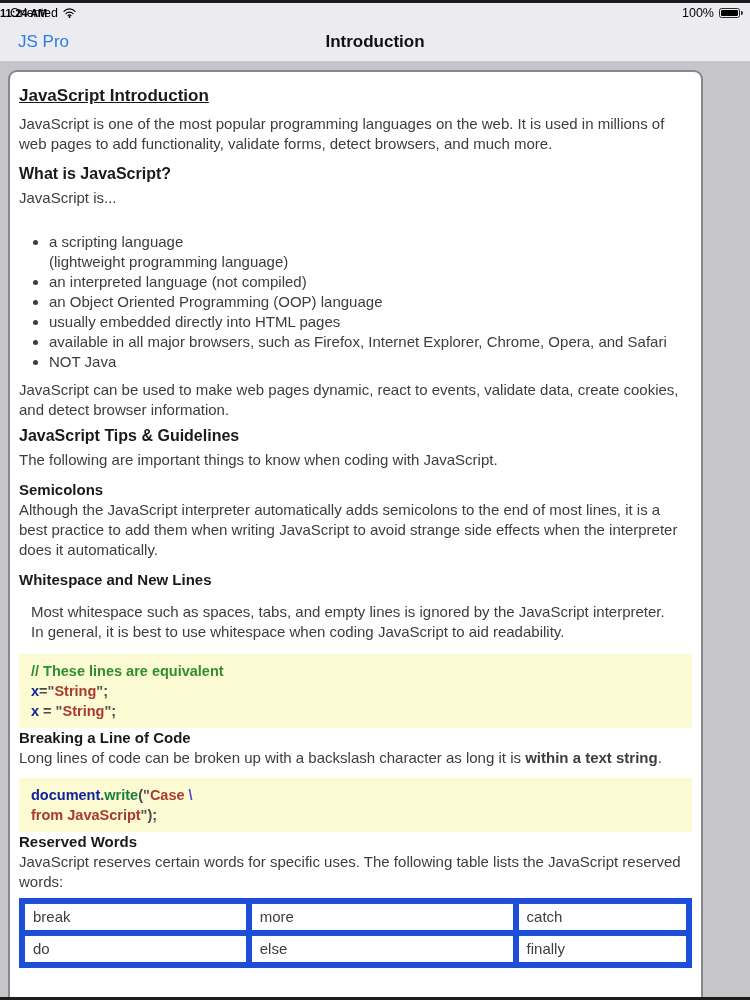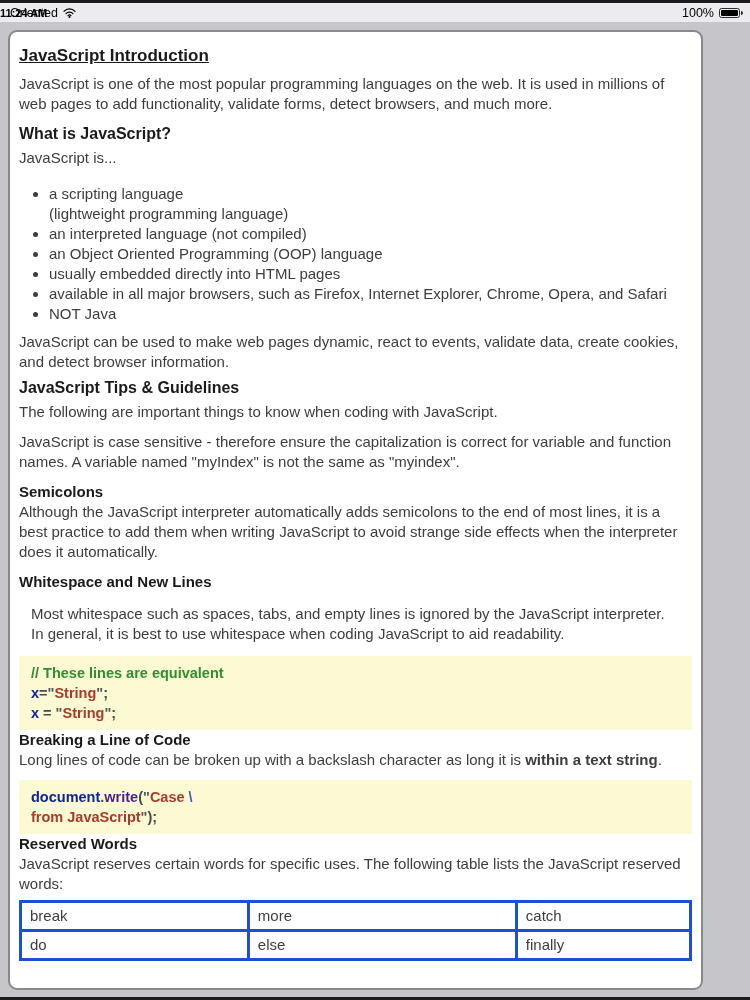--- a/index.html
+++ b/index.html
@@ -32,46 +32,46 @@
   
   .page-area { padding:8px 47px 0 8px; }
   .card { background:#ffffff; border:2px solid #87888e; border-radius:9px; min-height:960px;
           padding:14px 9px 20px 9px; }
 
   .article { color:#3d3d3d; font-size:15px; line-height:20px; }
   .article-title { font-size:17px; line-height:20px; font-weight:700; color:#1a1a1a;
                    text-decoration:underline; margin:0 0 8px 0; }
   .p-intro { margin:0 0 10px 0; }
   h2.sec-h2 { font-size:16px; line-height:20px; font-weight:700; color:#1a1a1a; margin:0 0 4px 0; }
-  .p-lead { margin:0 0 16px 0; }
+  .p-lead { margin:0 0 24px 0; }
   ul.feature-list { margin:0 0 8px 0; padding-left:30px; }
   ul.feature-list li { white-space:pre-line; }
   .p-dynamic { margin:0 0 6px 0; }
   .p-tips-lead { margin:0 0 10px 0; }
   h3.sec-h3 { font-size:15px; line-height:20px; font-weight:700; color:#1a1a1a; margin:0; }
   .p-sec { margin:0 0 10px 0; }
   .p-ws { margin:12px; }
   .mt12 { margin-top:12px; }
   .p-breaking { margin:0; }
   .p-reserved { margin:0 0 6px 0; }
 
   pre.code-block { background:#fbfad2; padding:7px 12px; margin:0; font-family:Liberation Sans, sans-serif;
                    font-size:14.5px; font-weight:700; line-height:20px; white-space:pre; }
   pre.code-1 { margin-top:12px; }
   pre.code-2 { margin-top:10px; }
   .tok-comment { color:#2f8f2f; }
   .tok-name { color:#10239e; }
-  .tok-func { color:#4c1d95; }
+  .tok-func { color:#15803d; }
   .tok-escape { color:#5050d2; }
   .tok-punct { color:#4a4a4a; }
   .tok-quote { color:#565656; }
   .tok-string { color:#a93a2e; }
 
   table.reserved-table { width:100%; border-collapse:collapse; margin-top:0; table-layout:fixed; }
-  table.reserved-table td { border:3px solid #1d4ed8; padding:3px 8px; font-size:15px; line-height:20px; color:#3d3d3d; }
+  table.reserved-table td { border:6px solid #1d4ed8; padding:3px 8px; font-size:15px; line-height:20px; color:#3d3d3d; }
 </style>
 </head>
 <body>
 
 <div class="screen">
   <div class="edge-strip edge-top"></div>
 
   <div class="status-bar">
     <div class="status-left">
       <span>Oriented</span>
@@ -84,20 +84,24 @@
         </svg>
       </span>
     </div>
     <div class="status-time">11:24 AM</div>
     <div class="status-right">
       <span>100%</span>
       <span class="battery"></span>
     </div>
   </div>
 
+  <div class="nav-bar">
+    <span class="nav-back">JS Pro</span>
+    <span class="nav-title">Introduction</span>
+  </div>
 
   <div class="page-area">
     <div class="card">
       <div class="article">
 
         <h1 class="article-title">JavaScript Introduction</h1>
         <p class="p-intro">JavaScript is one of the most popular programming languages on the web. It is used in millions of web pages to add functionality, validate forms, detect browsers, and much more.</p>
 
         <h2 class="sec-h2">What is JavaScript?</h2>
         <p class="p-lead">JavaScript is...</p>
@@ -110,21 +114,20 @@
             <li>usually embedded directly into HTML pages</li>
             <li>available in all major browsers, such as Firefox, Internet Explorer, Chrome, Opera, and Safari</li>
             <li>NOT Java</li>
           </ul>
 
         <p class="p-dynamic">JavaScript can be used to make web pages dynamic, react to events, validate data, create cookies, and detect browser information.</p>
 
         <h2 class="sec-h2">JavaScript Tips &amp; Guidelines</h2>
         <p class="p-tips-lead">The following are important things to know when coding with JavaScript.</p>
 
-        <p class="p-sec">JavaScript is case sensitive - therefore ensure the capitalization is correct for variable and function names. A variable named "myIndex" is not the same as "myindex".</p>
 
         <h3 class="sec-h3">Semicolons</h3>
         <p class="p-sec">Although the JavaScript interpreter automatically adds semicolons to the end of most lines, it is a best practice to add them when writing JavaScript to avoid strange side effects when the interpreter does it automatically.</p>
 
         <h3 class="sec-h3">Whitespace and New Lines</h3>
         <p class="p-ws">Most whitespace such as spaces, tabs, and empty lines is ignored by the JavaScript interpreter. In general, it is best to use whitespace when coding JavaScript to aid readability.</p>
 
         <pre class="code-block code-1"><span class="tok-comment">// These lines are equivalent</span>
 <span class="tok-name">x</span><span class="tok-punct">=</span><span class="tok-quote">"</span><span class="tok-string">String</span><span class="tok-quote">"</span><span class="tok-punct">;</span>
 <span class="tok-name">x</span><span class="tok-punct"> = </span><span class="tok-quote">"</span><span class="tok-string">String</span><span class="tok-quote">"</span><span class="tok-punct">;</span></pre>

